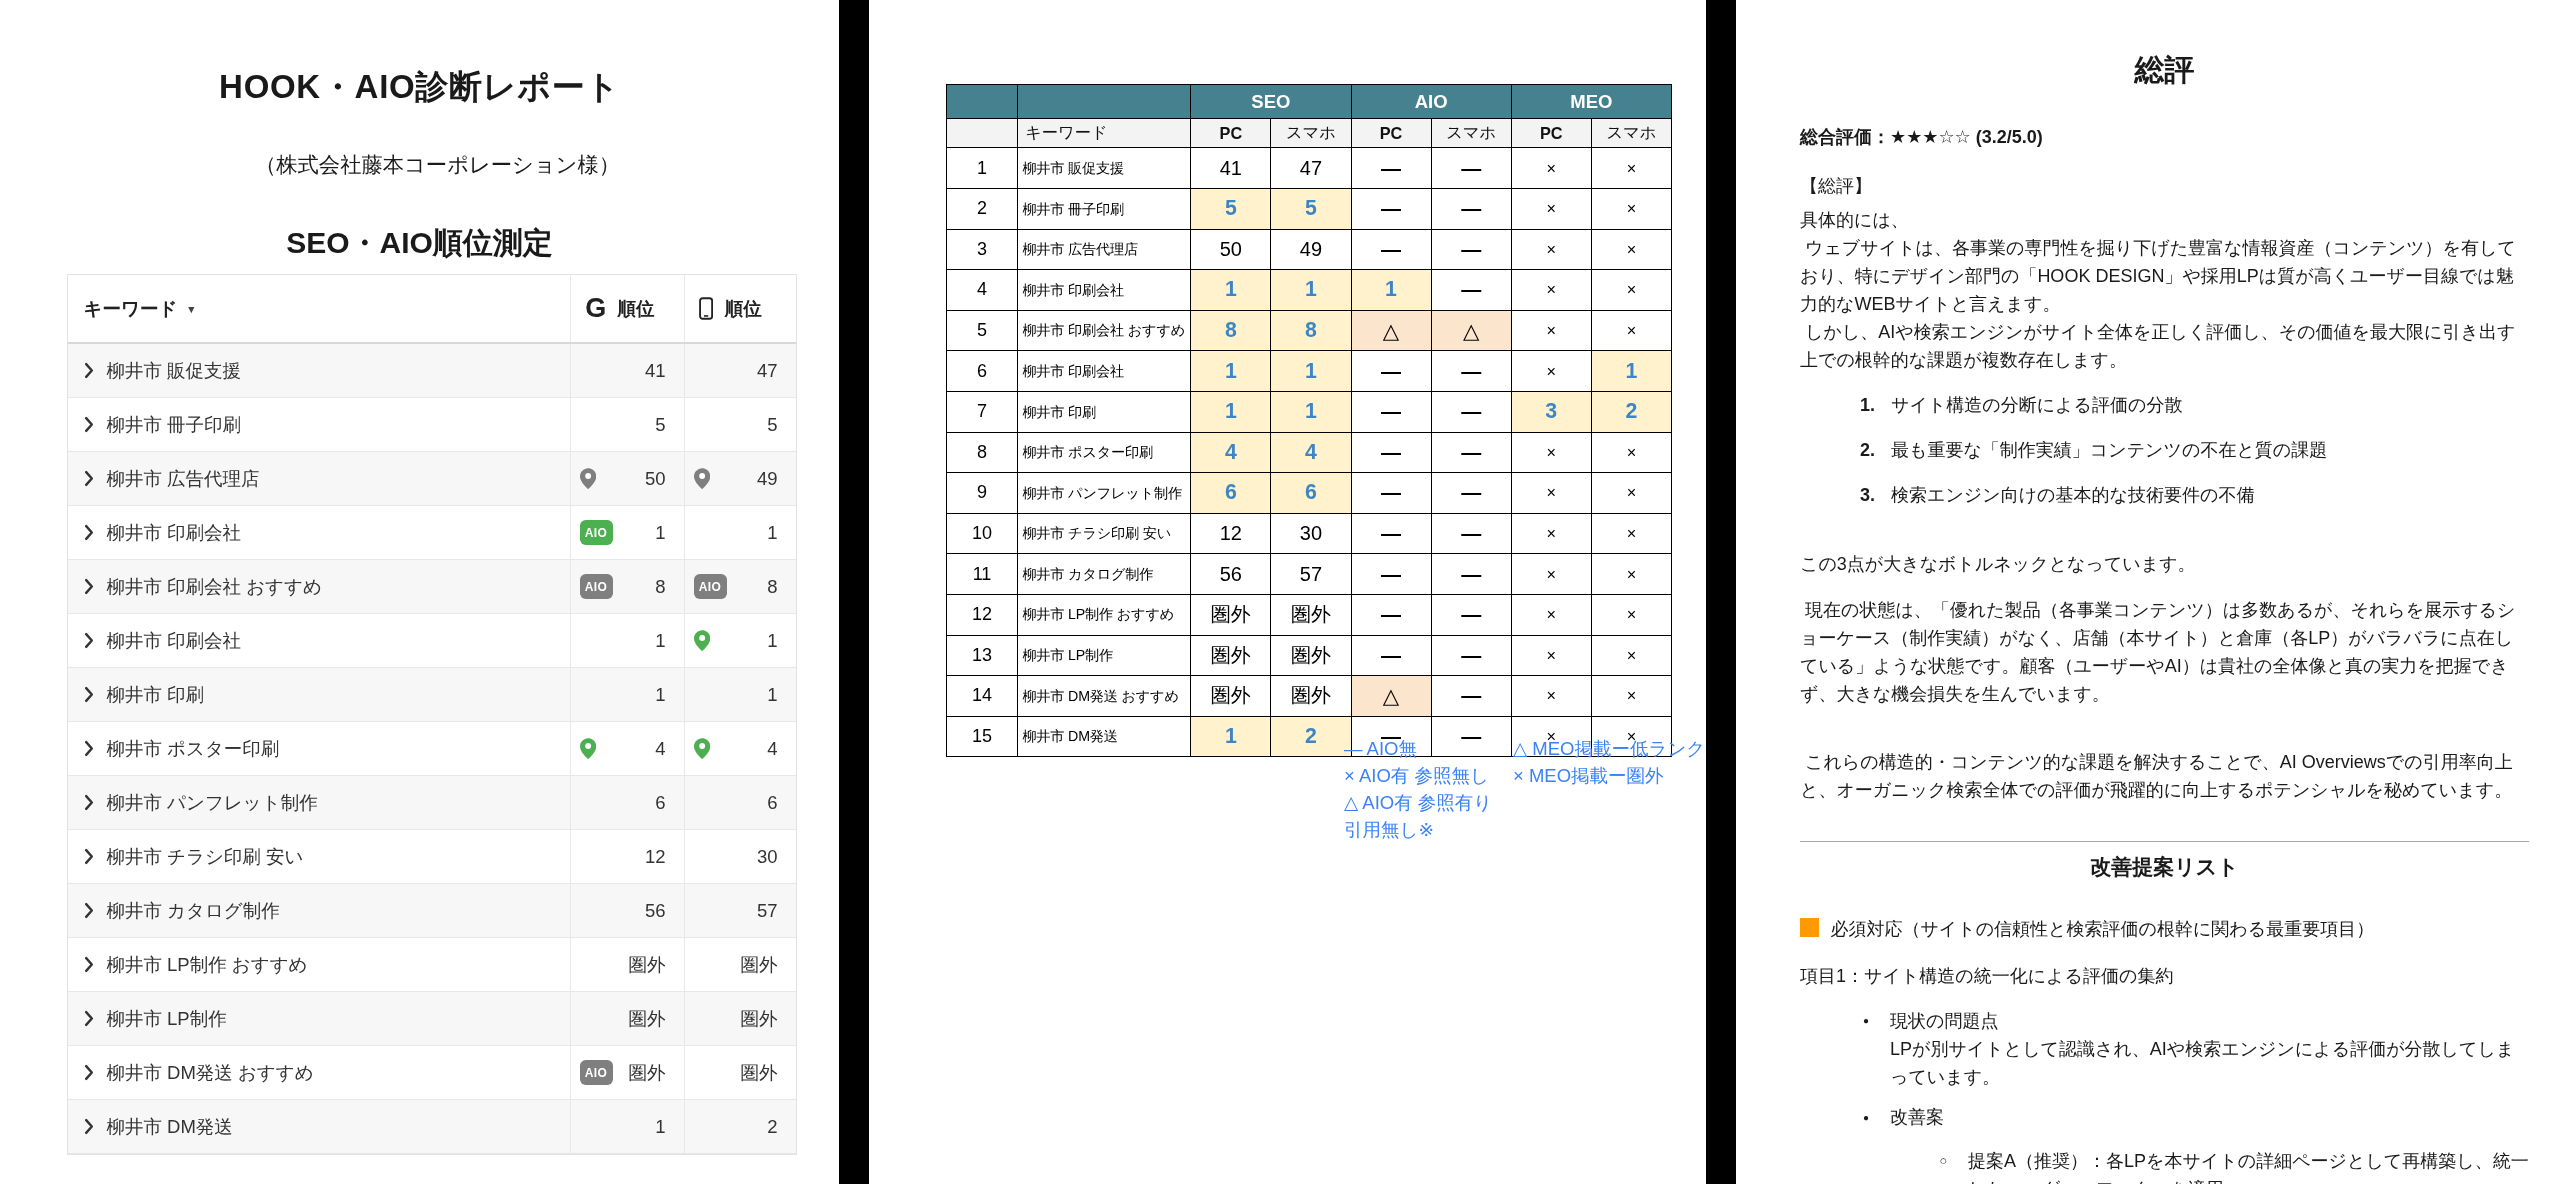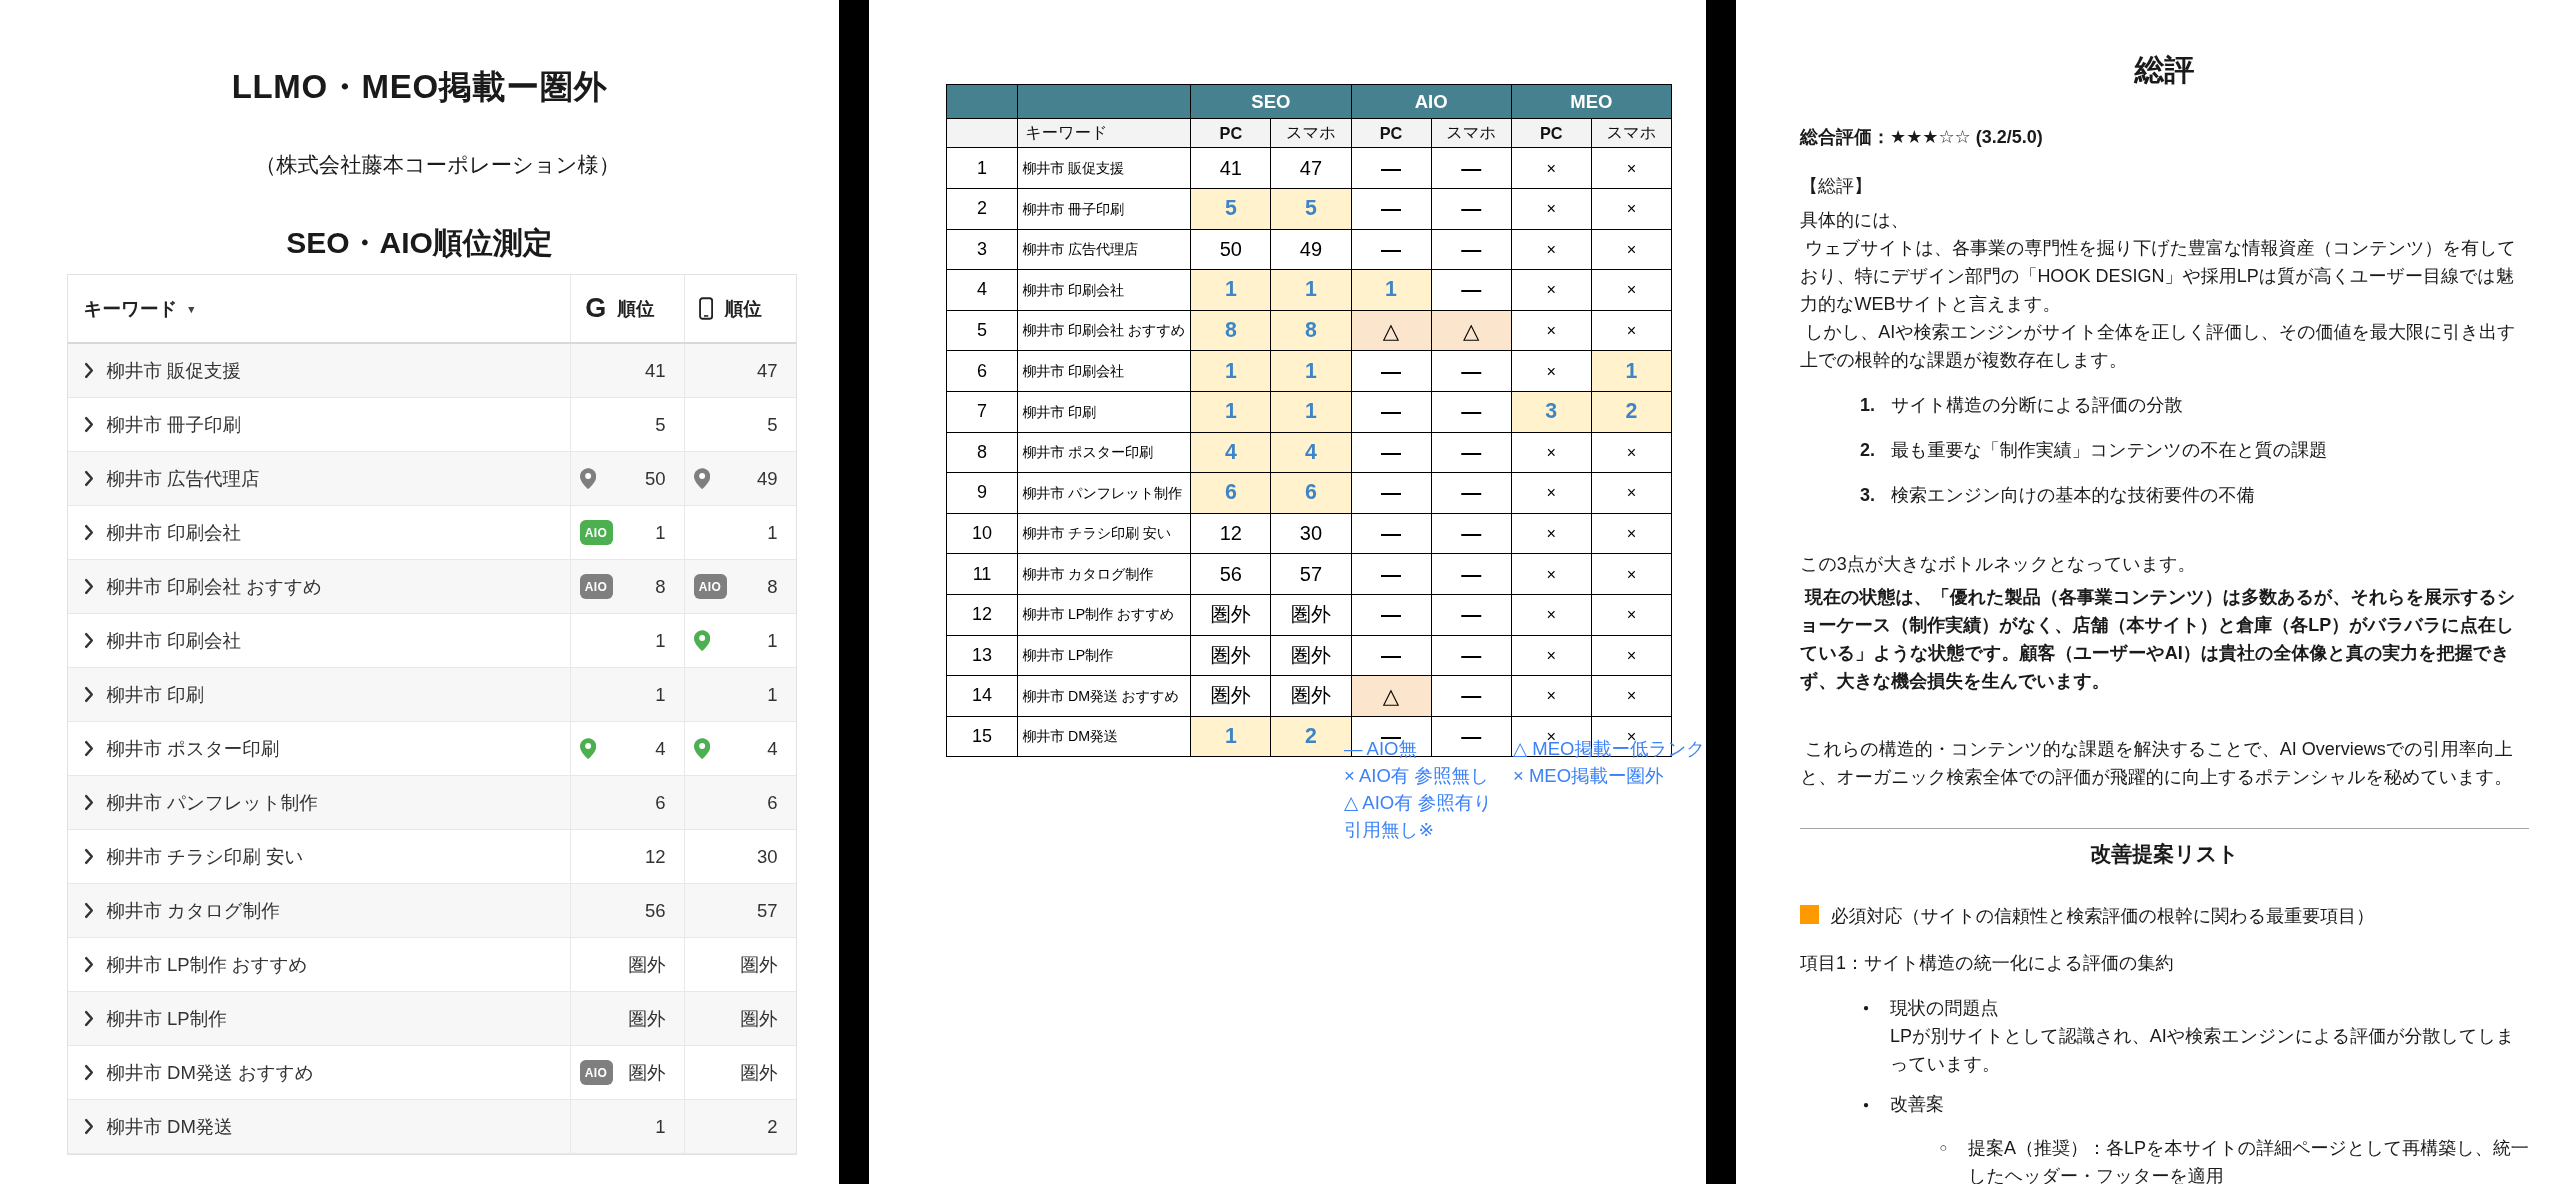--- a/index.html
+++ b/index.html
@@ -55,39 +55,39 @@
   #page3 .content{padding:0 47px 0 64px;}
   .p3-title{margin:50px 0 0;text-align:center;font-size:30px;font-weight:700;}
   .rating{margin-top:34px;font-size:18px;font-weight:700;white-space:pre-wrap;}
   .bracket{margin-top:23px;font-size:18px;line-height:28px;}
   .para{font-size:18px;line-height:28px;white-space:pre-wrap;margin:0;}
   .lead-in{margin-top:5.7px;}
   ol.points{margin:11.4px 0 0;padding-left:91px;list-style:none;counter-reset:pt;}
   ol.points li{position:relative;margin-top:17px;font-size:18px;line-height:28px;counter-increment:pt;}
   ol.points li::before{content:counter(pt) ".";position:absolute;left:-31px;font-weight:700;}
   .bottleneck{margin-top:41px;}
-  .state-para{margin-top:5px;font-weight:bold;}
+  .state-para{margin-top:18px;}
   .potential-para{margin-top:40px;}
   hr.divider{border:none;border-top:1.4px solid #a6a6a6;margin:37px 0 0;}
   .p3-title2{margin:11.4px 0 0;text-align:center;font-size:21px;font-weight:700;}
   .must-line{margin-top:34px;font-size:18px;line-height:28px;}
   .must-sq{display:inline-block;width:19px;height:19px;background:#ff9900;margin-right:11.4px;vertical-align:-2.1px;}
   .item1{margin-top:18.5px;font-size:18px;line-height:28px;}
   ul.b1{list-style:none;margin:17px 0 0;padding:0;}
   ul.b1>li{position:relative;margin-left:90px;margin-top:12.8px;font-size:18px;line-height:28px;}
   ul.b1>li::before{content:"●";position:absolute;left:-27px;top:0.7px;font-size:10px;}
   ul.b2{list-style:none;margin:11.4px 0 0;padding:0;}
   ul.b2>li{position:relative;margin-left:78px;margin-top:15.6px;font-size:18px;line-height:28px;}
   ul.b2>li::before{content:"○";position:absolute;left:-28.4px;font-size:12.8px;}
 </style>
 </head>
 <body>
 
 <div class="page" id="page1">
-  <div class="p1-title">LLMO・MEO掲載ー圏外</div>
+  <div class="p1-title">HOOK・AIO診断レポート</div>
   <div class="p1-sub">（株式会社藤本コーポレーション様）</div>
   <div class="p1-section">SEO・AIO順位測定</div>
 
   <div class="rank-table">
     <div class="rt-head">
       <div class="rt-kw-h">
         <span>キーワード</span>
         <span class="sort">▼</span>
       </div>
       <div class="rt-g-h">

